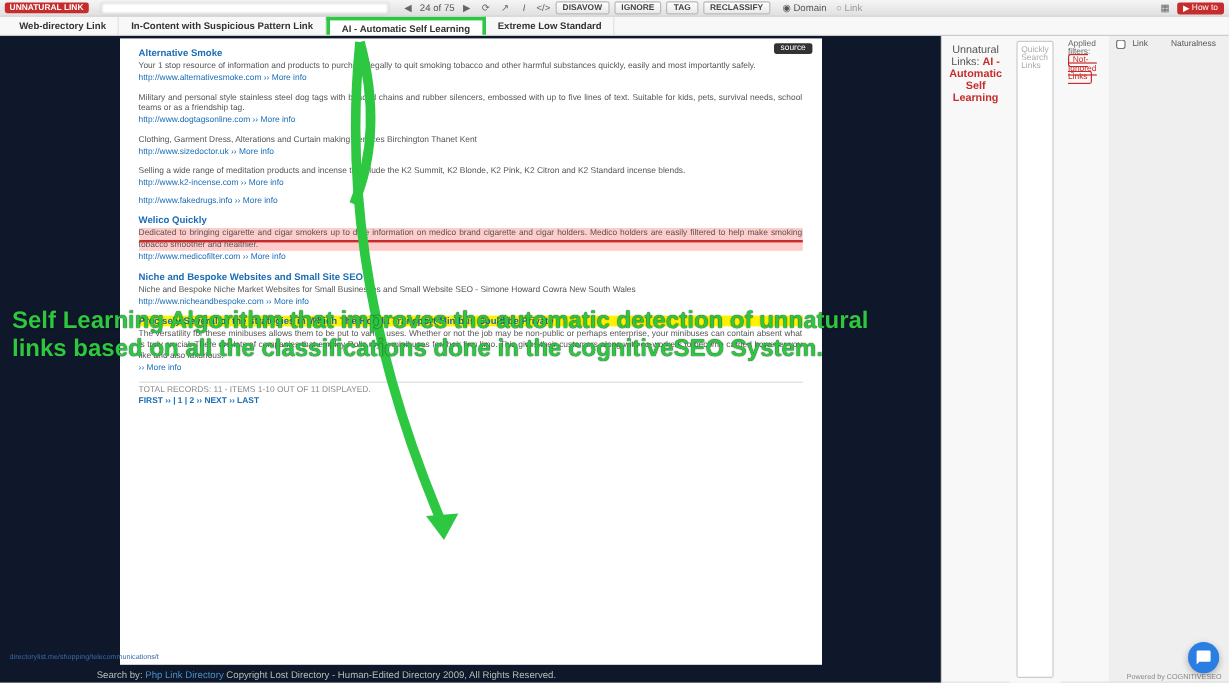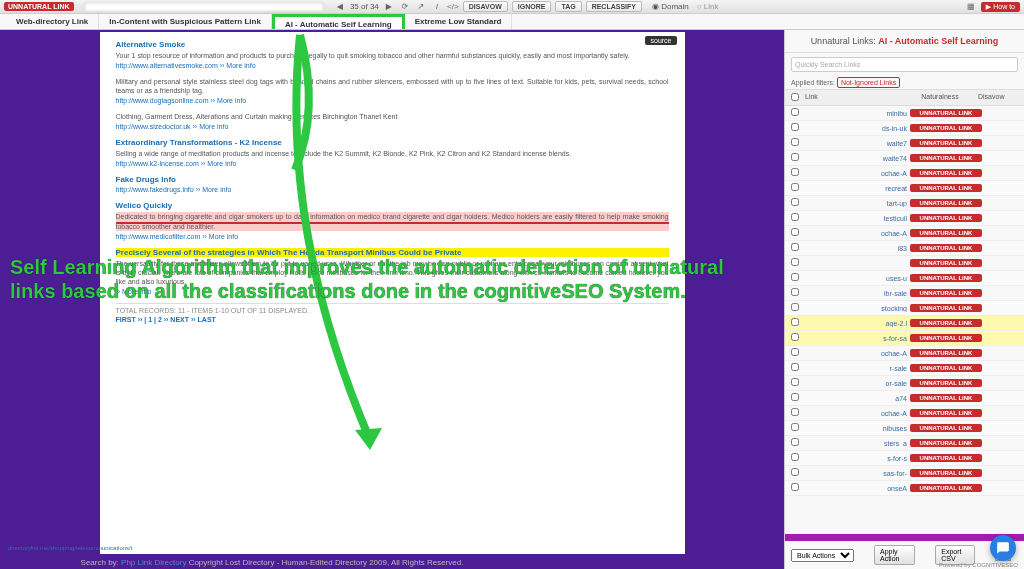--- a/index.html
+++ b/index.html
@@ -8,38 +8,38 @@
 .badge-unnat{background:#c72c2c;color:#fff;font-size:7px;padding:1px 4px;border-radius:2px;font-weight:bold}
 .url-bar{flex:1;height:10px;background:#fff;border:1px solid #ccc;border-radius:2px;margin:0 6px;filter:blur(1px)}
 .pager{display:flex;align-items:center;gap:3px;font-size:8px;color:#555}
 .tb-btn{padding:1px 5px;background:linear-gradient(#fff,#e8e8e8);border:1px solid #bbb;border-radius:2px;font-size:7px;color:#444;cursor:pointer;font-weight:bold}
 .tb-ico{width:12px;height:12px;display:flex;align-items:center;justify-content:center;color:#666;cursor:pointer}
 .howto{background:#c72c2c;color:#fff;font-size:7px;padding:1px 5px;border-radius:2px;display:flex;align-items:center;gap:2px}
 .tabs{height:16px;background:#f8f8f8;border-bottom:1px solid #ccc;display:flex;align-items:stretch;padding-left:6px}
 .tab{padding:3px 10px;font-size:8px;color:#333;font-weight:bold;cursor:pointer;border-right:1px solid #e0e0e0}
 .tab.active{border:3px solid #2ec742;border-bottom:none;background:#fff;position:relative;z-index:2}
 .main{display:flex;height:calc(100% - 30px)}
-.content{flex:1;background:#4c1d95;position:relative;overflow:hidden}
+.content{flex:1;background:#0f172a;position:relative;overflow:hidden}
 .page{background:#fff;margin:2px auto 0;width:585px;height:522px;padding:8px 16px;position:relative;overflow:hidden}
 .src-badge{position:absolute;top:4px;right:8px;background:#333;color:#fff;font-size:7px;padding:1px 5px;border-radius:2px}
 .entry{margin-bottom:8px}
 .entry-title{color:#1a6db5;font-size:8px;font-weight:bold;margin-bottom:2px}
 .entry-desc{color:#555;font-size:7px;line-height:1.3;text-align:justify}
 .entry-link{color:#1a6db5;font-size:7px;margin-top:2px}
 .hl-strike{background:#ffcccc;position:relative}
 .hl-strike::after{content:'';position:absolute;left:0;right:0;top:50%;height:2px;background:#c72c2c}
 .hl-yellow{background:#fff200}
 .totals{color:#888;font-size:7px;margin-top:6px;border-top:1px solid #ddd;padding-top:3px}
 .pagenav{color:#1a6db5;font-size:7px;font-weight:bold;margin-top:2px}
 .footer{position:absolute;bottom:2px;left:0;right:240px;text-align:center;color:#b5bdb5;font-size:8px}
 .footer a{color:#4a8fc7}
 .overlay-text{position:absolute;top:255px;left:10px;right:250px;color:#2ec742;font-size:20px;font-weight:bold;line-height:1.2;text-shadow:0 0 1px #000;z-index:10;pointer-events:none}
 .arrow{position:absolute;z-index:9;pointer-events:none}
 .arrow svg{overflow:visible}
-.sidebar{width:240px;background:#f8f8f8;border-left:1px solid #ccc;display:flex;flex-direction:column}
+.sidebar{width:240px;background:#f8f8f8;border-left:1px solid #ccc;display:flex;flex-direction:row}
 .sb-head{padding:6px;text-align:center;font-size:9px;color:#555;border-bottom:1px solid #ddd}
 .sb-head .red{color:#c72c2c;font-weight:bold}
 .sb-search{margin:4px 6px;padding:3px;border:1px solid #ccc;border-radius:2px;font-size:7px;color:#aaa;background:#fff}
 .sb-filters{padding:3px 6px;font-size:7px;color:#666;border-bottom:1px solid #ddd}
 .sb-filters .tag{border:1px solid #c72c2c;color:#c72c2c;padding:1px 3px;border-radius:2px;font-size:7px}
 .sb-thead{display:flex;padding:3px 6px;font-size:7px;color:#555;border-bottom:1px solid #ddd;background:#efefef}
 .sb-thead .c1{width:14px}
 .sb-thead .c2{flex:1}
 .sb-thead .c3{width:76px;text-align:center}
 .sb-thead .c4{width:40px}
@@ -60,21 +60,21 @@
 .powby{position:absolute;bottom:1px;right:6px;font-size:6px;color:#888}
 .long-url{color:#3a6aa8;font-size:6px;position:absolute;bottom:18px;left:8px;right:4px;white-space:nowrap;overflow:hidden}
 </style>
 </head>
 <body>
 
 <div class="topbar">
   <span class="badge-unnat">UNNATURAL LINK</span>
   <div class="url-bar"></div>
   <span class="tb-ico">◀</span>
-  <span class="pager">35 of 34</span>
+  <span class="pager">24 of 75</span>
   <span class="tb-ico">▶</span>
   <span class="tb-ico">⟳</span>
   <span class="tb-ico">↗</span>
   <span class="tb-ico">
       <i>I</i>
     </span>
   <span class="tb-ico">&lt;/&gt;</span>
   <button class="tb-btn">DISAVOW</button>
   <button class="tb-btn">IGNORE</button>
   <button class="tb-btn">TAG</button>
@@ -105,32 +105,35 @@
           </div>
           <div class="entry">
             <div class="entry-desc">Military and personal style stainless steel dog tags with beaded chains and rubber silencers, embossed with up to five lines of text. Suitable for kids, pets, survival needs, school teams or as a friendship tag.</div>
             <div class="entry-link">http://www.dogtagsonline.com ›› More info</div>
           </div>
           <div class="entry">
             <div class="entry-desc">Clothing, Garment Dress, Alterations and Curtain making Services Birchington Thanet Kent</div>
             <div class="entry-link">http://www.sizedoctor.uk ›› More info</div>
           </div>
           <div class="entry">
-            <div class="entry-title">Extraordinary Transformations - K2 Incense</div>
             <div class="entry-desc">Selling a wide range of meditation products and incense to include the K2 Summit, K2 Blonde, K2 Pink, K2 Citron and K2 Standard incense blends.</div>
             <div class="entry-link">http://www.k2-incense.com ›› More info</div>
           </div>
           <div class="entry">
-            <div class="entry-title">Fake Drugs Info</div>
             <div class="entry-link">http://www.fakedrugs.info ›› More info</div>
           </div>
           <div class="entry">
             <div class="entry-title">Welico Quickly</div>
             <div class="entry-desc hl-strike">Dedicated to bringing cigarette and cigar smokers up to date information on medico brand cigarette and cigar holders. Medico holders are easily filtered to help make smoking tobacco smoother and healthier.</div>
             <div class="entry-link">http://www.medicofilter.com ›› More info</div>
+          </div>
+          <div class="entry">
+            <div class="entry-title">Niche and Bespoke Websites and Small Site SEO</div>
+            <div class="entry-desc">Niche and Bespoke Niche Market Websites for Small Businesses and Small Website SEO - Simone Howard Cowra New South Wales</div>
+            <div class="entry-link">http://www.nicheandbespoke.com ›› More info</div>
           </div>
           <div class="entry">
             <div class="entry-title hl-yellow">Precisely Several of the strategies in Which The Honda Transport Minibus Could be Private</div>
             <div class="entry-desc">The versatility for these minibuses allows them to be put to varied uses. Whether or not the job may be non-public or perhaps enterprise, your minibuses can contain absent what is truly crucial. There are lots of companies that employ Rolls royce minibuses for their firm limo. This gives their customers along with co-workers to become carried however you like and also luxurious.</div>
             <div class="entry-link"> ›› More info</div>
           </div>
         </div>
       <div class="totals">TOTAL RECORDS: 11 - ITEMS 1-10 OUT OF 11 DISPLAYED.</div>
       <div class="pagenav">FIRST ›› | 1 | 2 ›› NEXT ›› LAST</div>
     </div>

